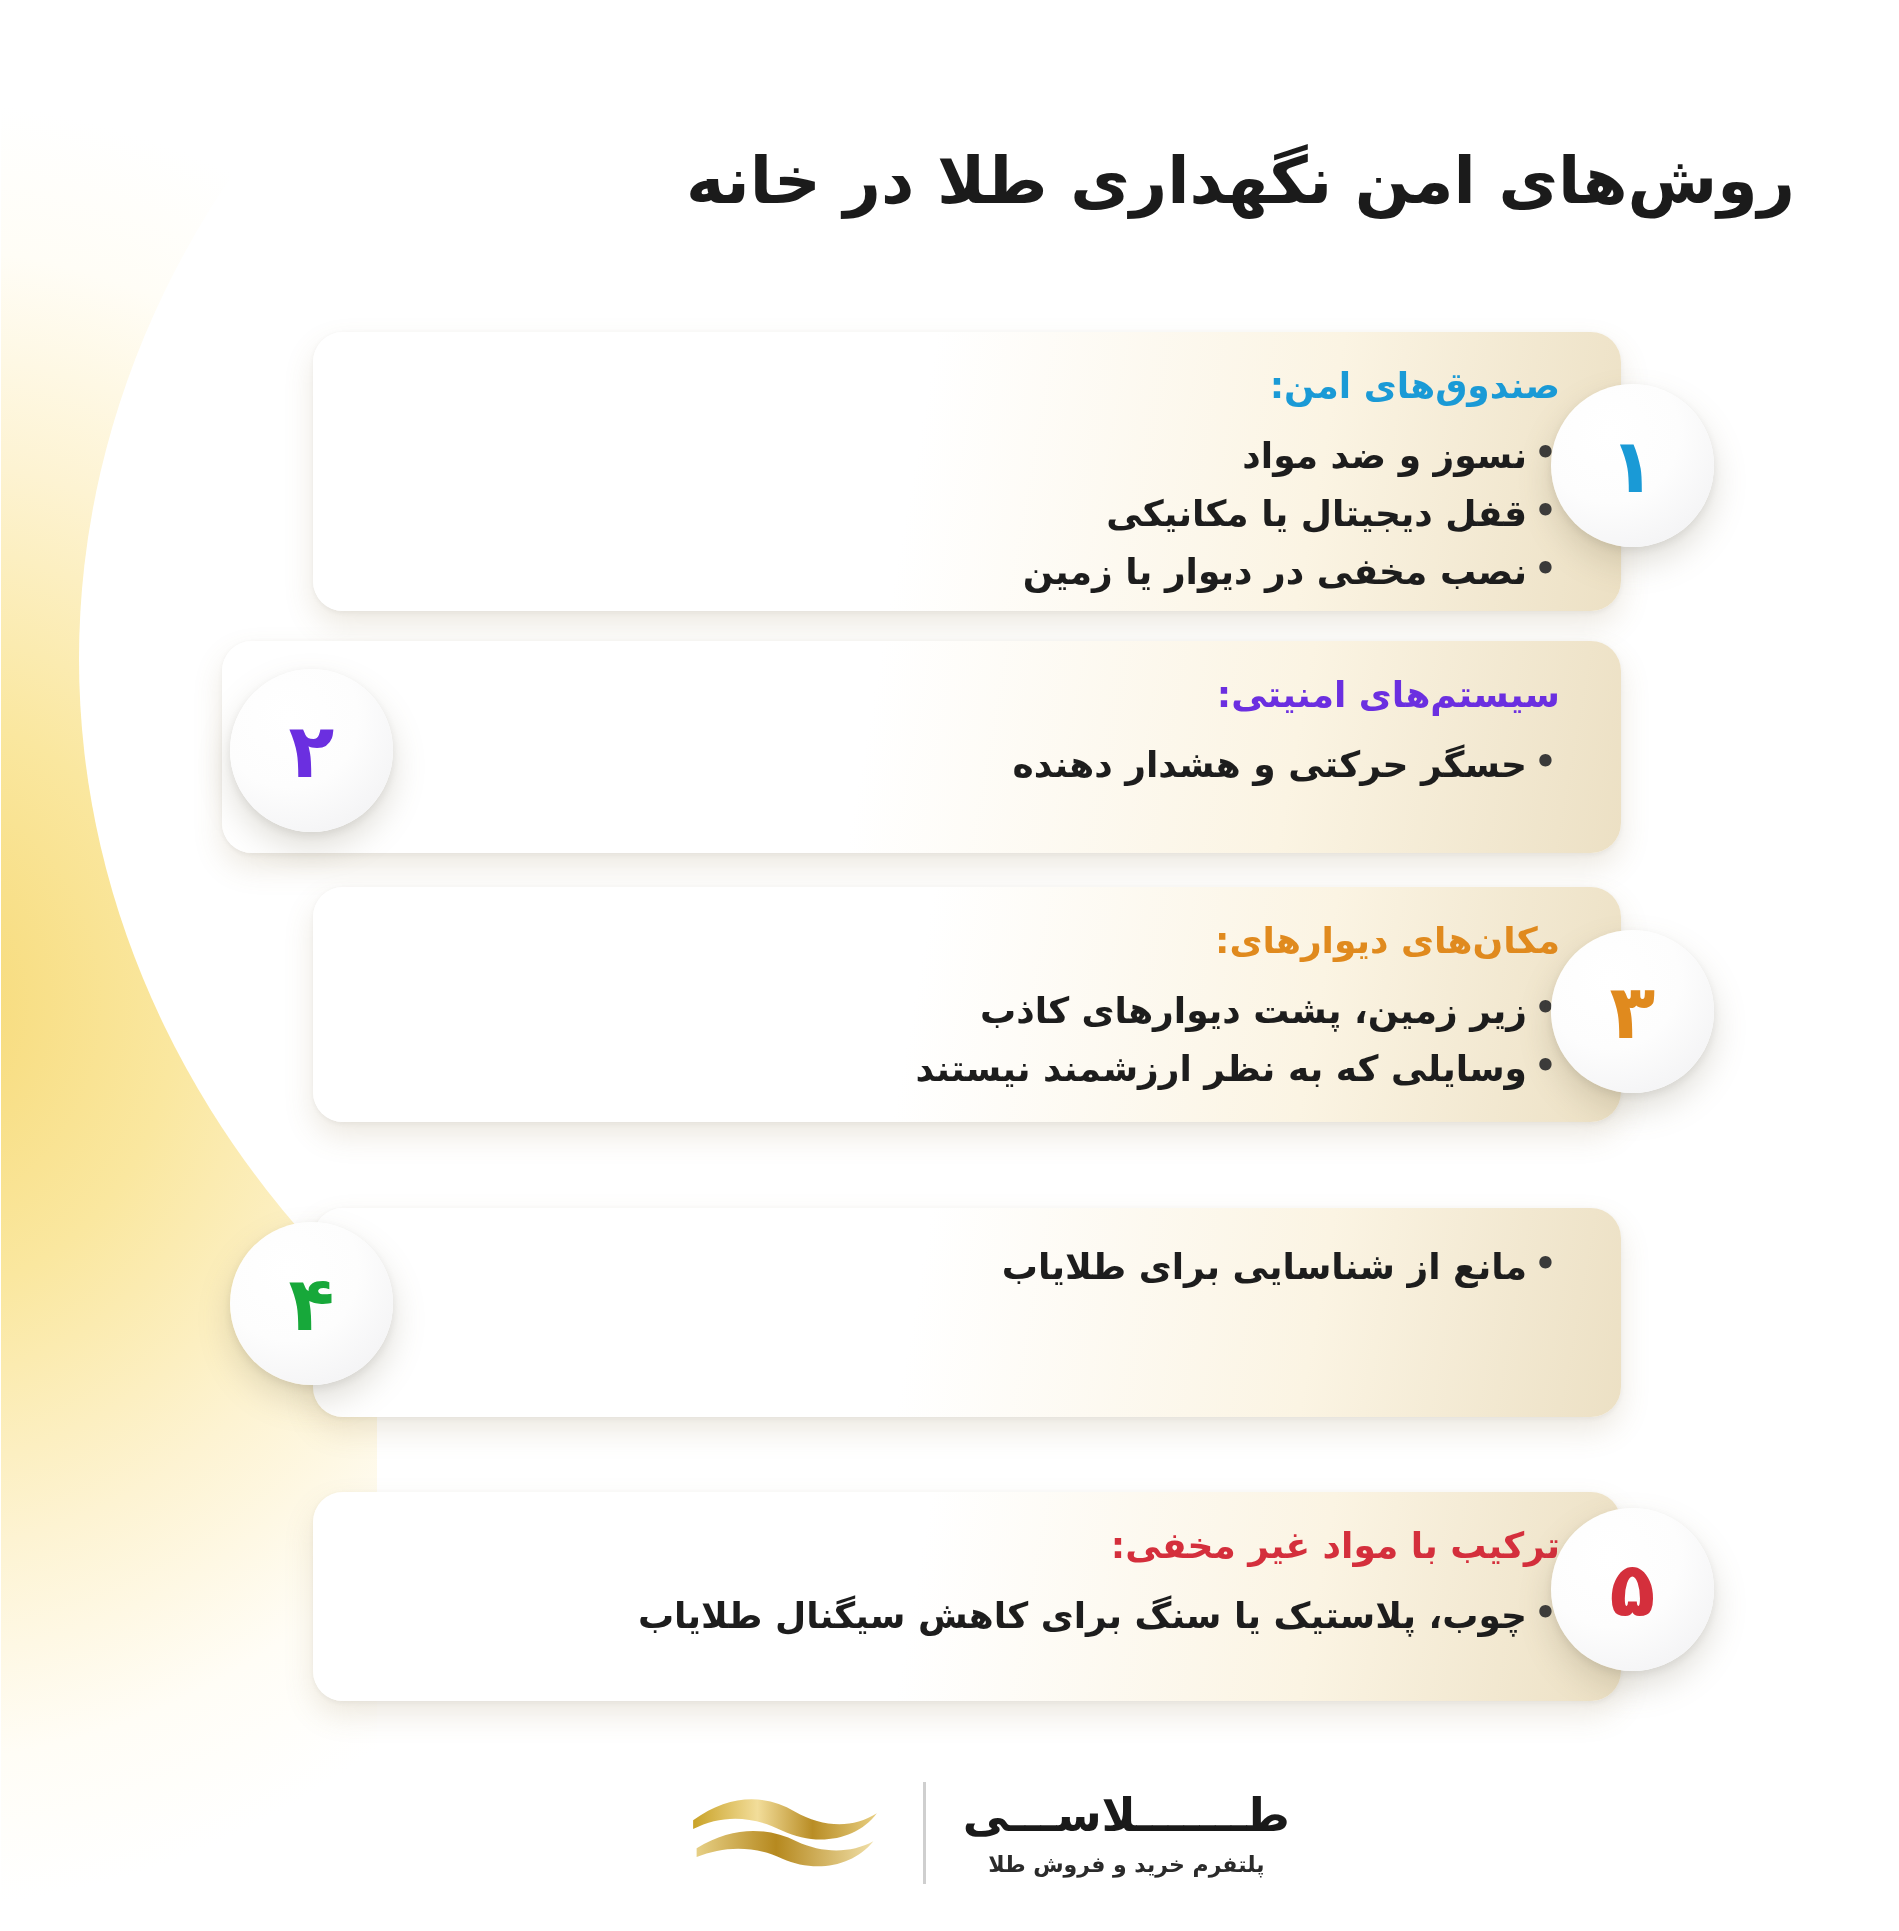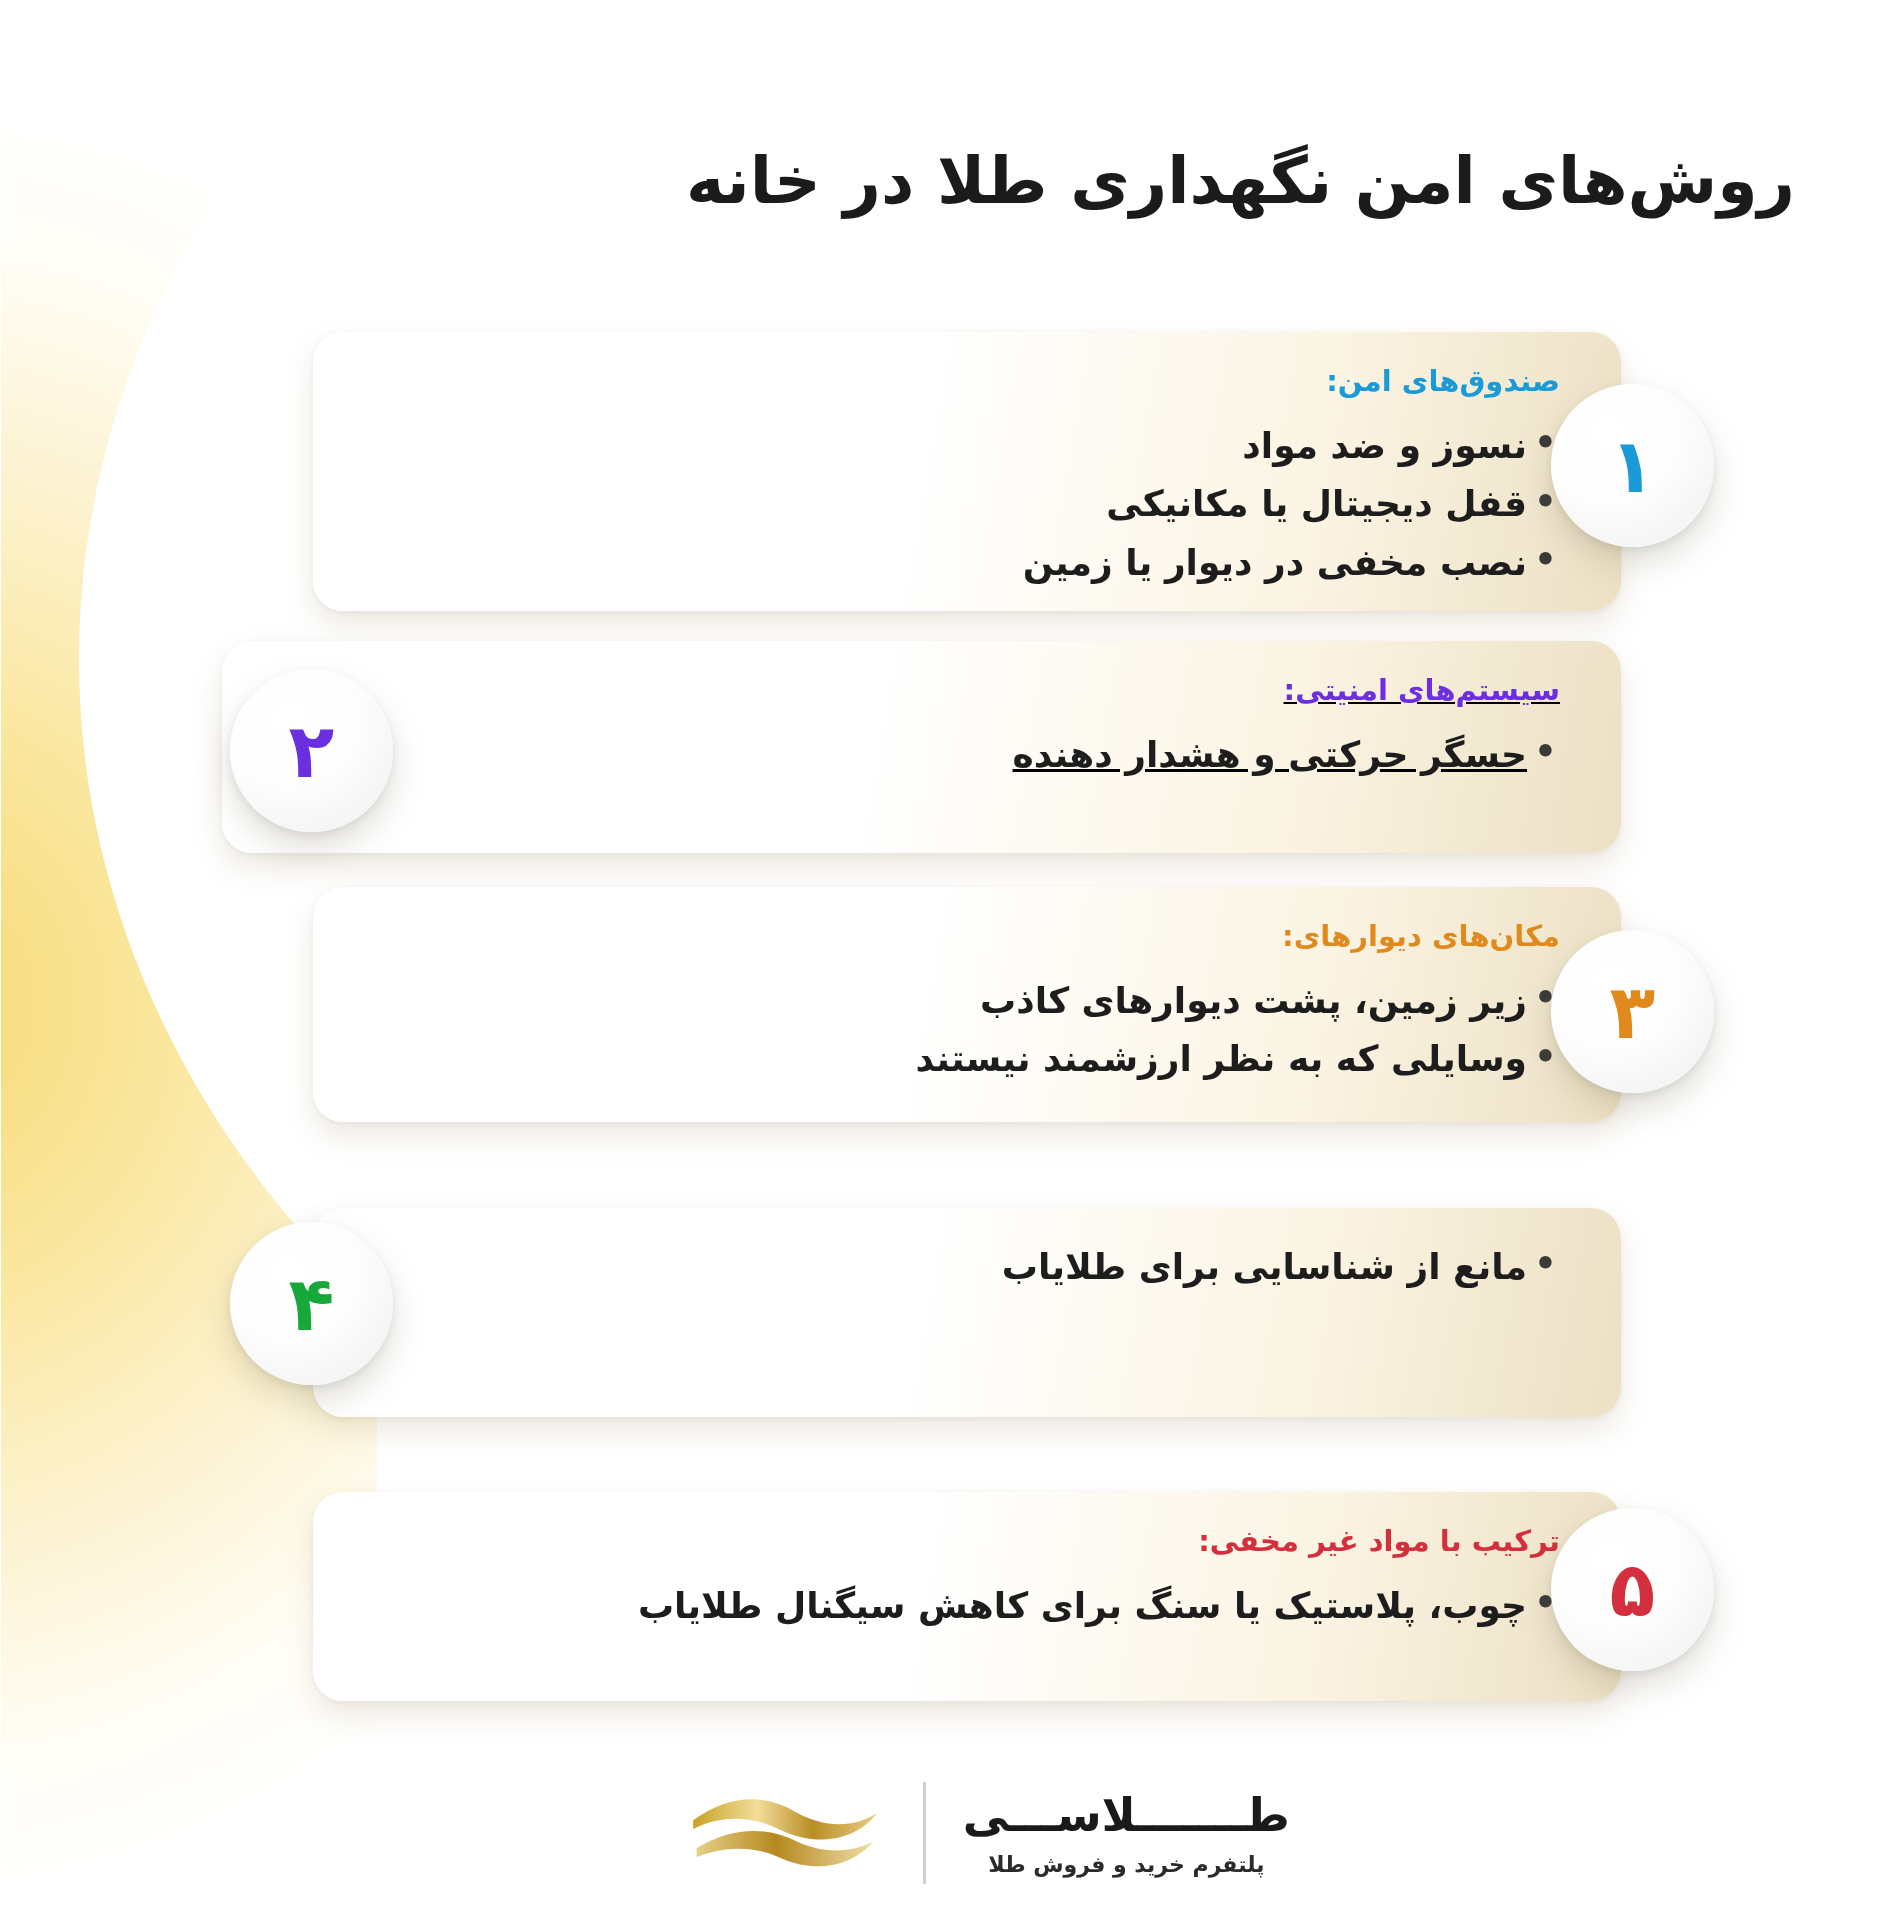--- a/index.html
+++ b/index.html
@@ -78,21 +78,21 @@
   
   .card {
     position: absolute;
     border-radius: 30px;
     background: linear-gradient(100deg, #ffffff 0%, #ffffff 46%, #fbf4e3 76%, #ece0c4 100%);
     box-shadow: 0 14px 30px rgba(140, 120, 70, 0.16), 0 1.8px 5.3px rgba(0,0,0,0.05);
     padding: 30px 61px 33px 61px;
     text-align: right;
   }
   .card-head {
-    font-size: 29px;
+    font-size: 36px;
     font-weight: bold;
     margin-bottom: 16px;
     line-height: 1.35;
   }
   .bullets { list-style: none; }
   .bullets li {
     font-size: 36px;
     font-weight: bold;
     color: #1d1d1d;
     line-height: 1.62;
@@ -121,21 +121,21 @@
     align-items: center;
     justify-content: center;
     font-size: 75px;
     font-weight: bold;
     z-index: 9;
   }
 
   
   #card-1 { top: 332px; right: 279px; left: 283px; height: 279px; }
   #badge-1 { top: 384px; right: 186px; }
-  #card-2 { top: 641px; right: 279px; left: 192px; height: 212px; text-decoration: underline; }
+  #card-2 { top: 641px; right: 279px; left: 192px; height: 212px; }
   #badge-2 { top: 669px; left: 200px; }
   #card-3 { top: 887px; right: 279px; left: 283px; height: 235px; }
   #badge-3 { top: 930px; right: 186px; }
   #card-4 { top: 1208px; right: 279px; left: 283px; height: 209px; }
   #badge-4 { top: 1222px; left: 200px; }
   #card-5 { top: 1492px; right: 279px; left: 283px; height: 209px; }
   #badge-5 { top: 1508px; right: 186px; }
 
   
   .footer {

